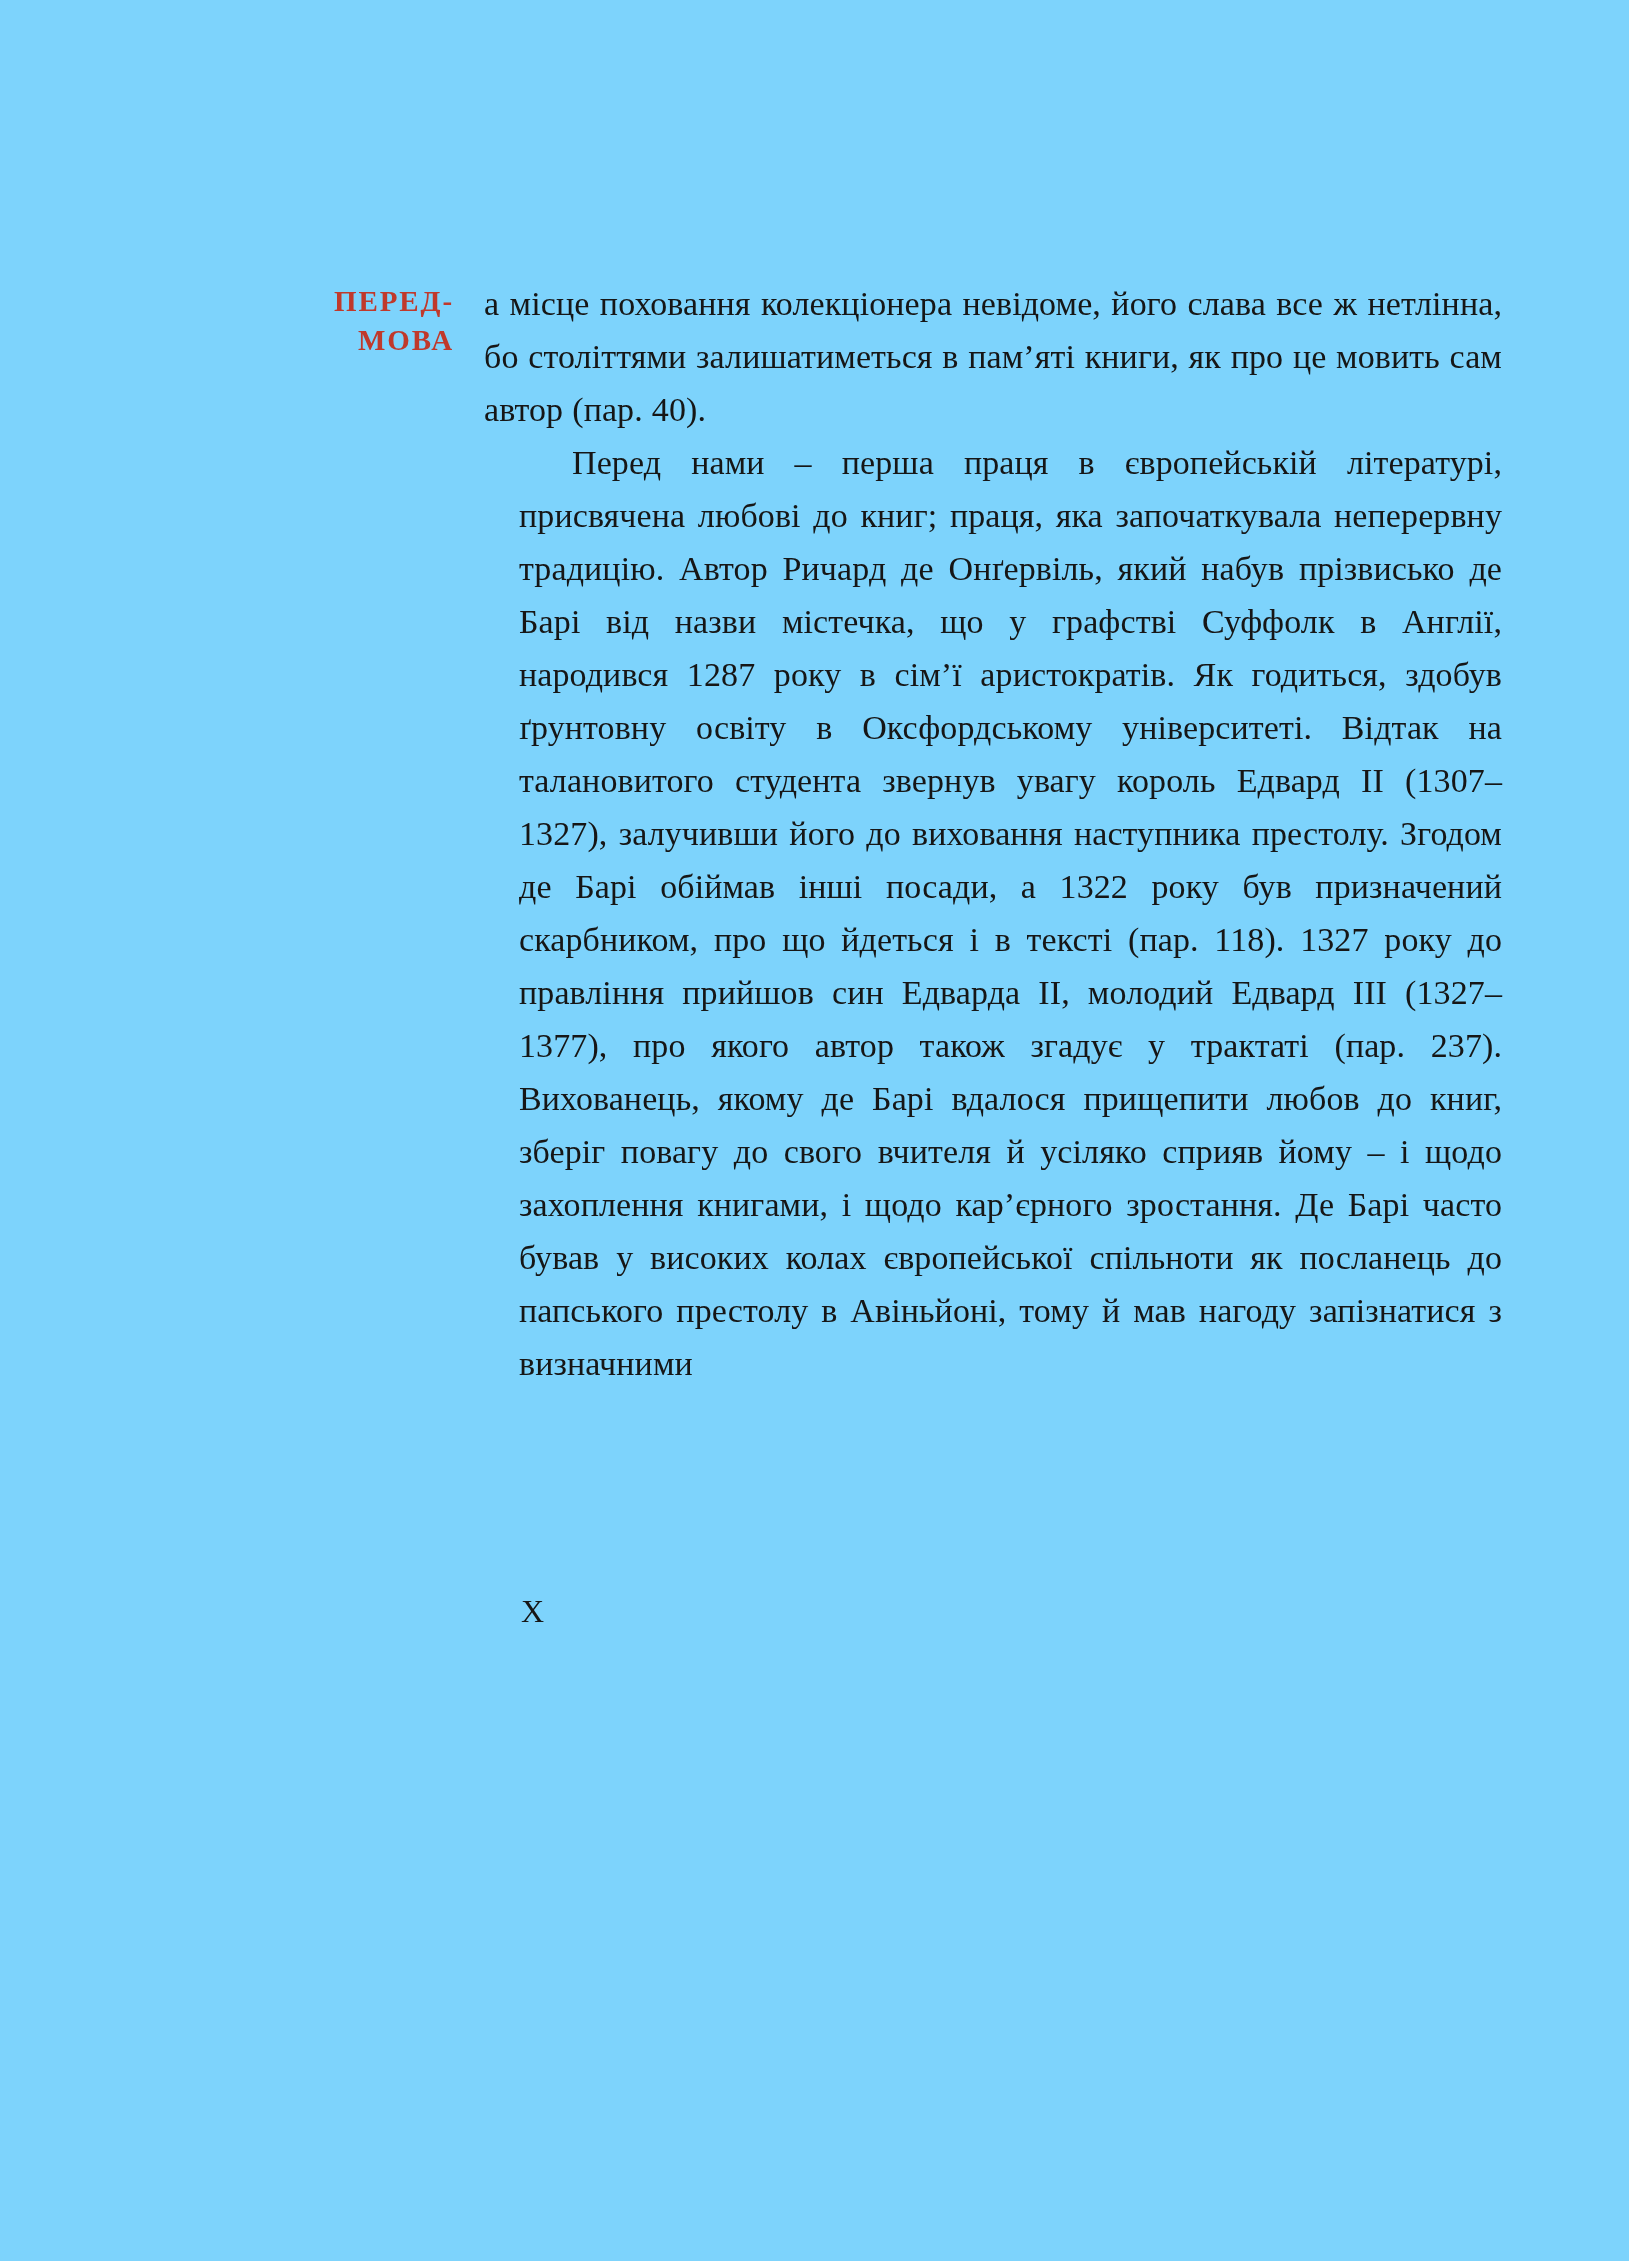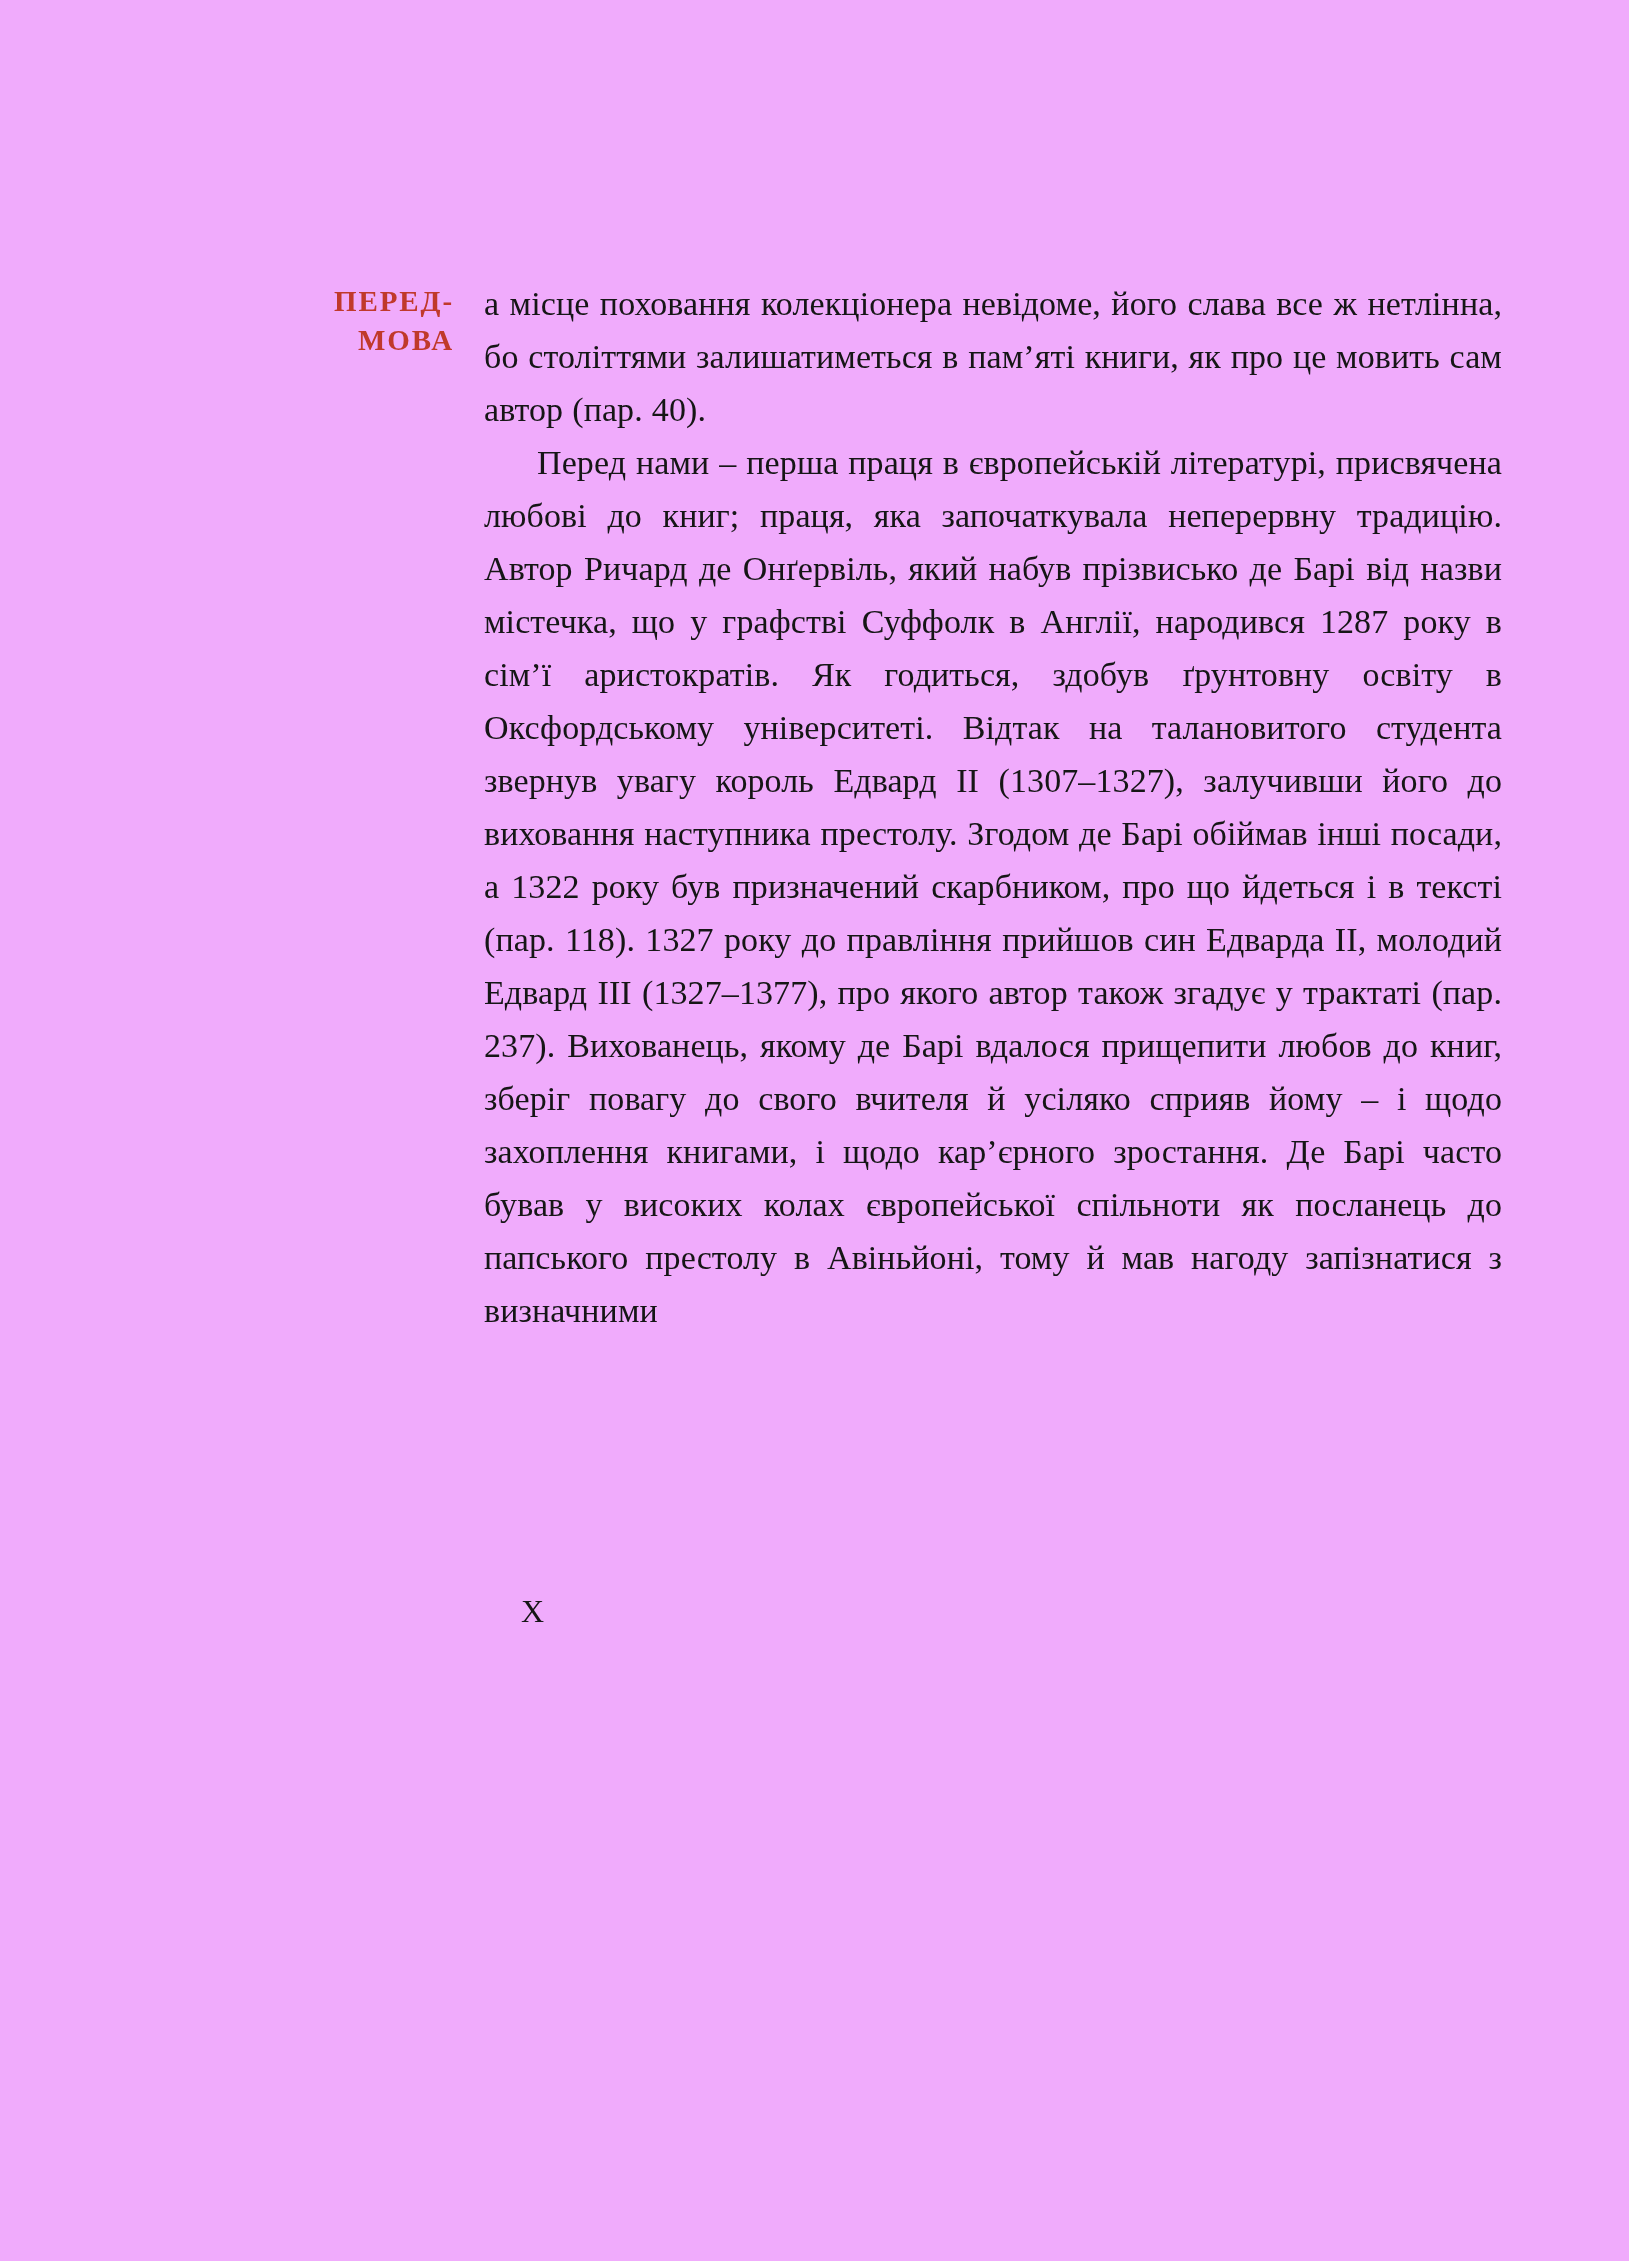--- a/index.html
+++ b/index.html
@@ -14,21 +14,21 @@
     color: #171717;
     position: relative;
     overflow: hidden;
     -webkit-font-smoothing: antialiased;
   }
 
   
   .page {
     position: absolute;
     inset: 0;
-    background: #f0abfc;
+    background: #7dd3fc;
   }
 
   
   .running-head {
     position: absolute;
     left: 195px;
     top: 282px;
     width: 259px;
     text-align: right;
     color: #c0392b;
@@ -55,20 +55,21 @@
     line-height: 53px;
     text-align: justify;
     text-justify: inter-word;
     letter-spacing: 0.1px;
     word-spacing: 0.4px;
     color: #161616;
     hyphens: manual;
   }
   .para.indented {
     text-indent: 53px;
+    margin-left: 35px;
   }
 
   
   .folio {
     position: absolute;
     left: 484px;
     top: 1588px;
     width: 1018px;
     font-size: 32px;
     line-height: 46px;

